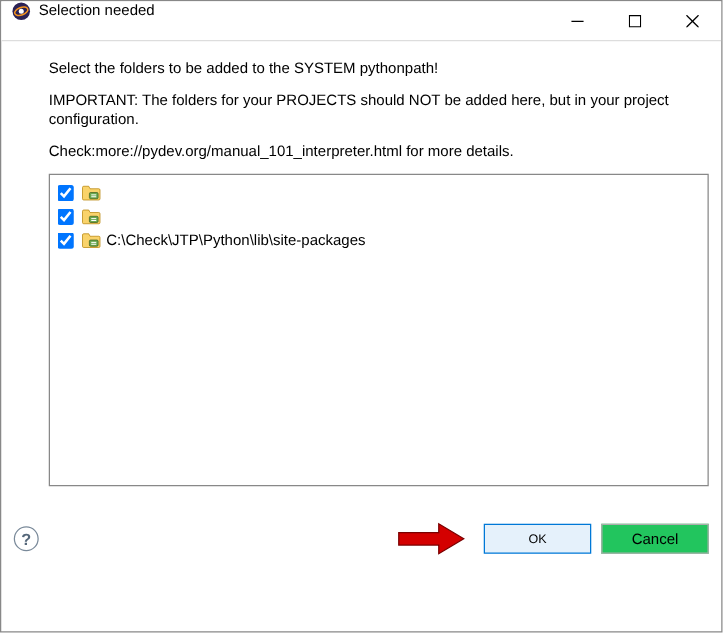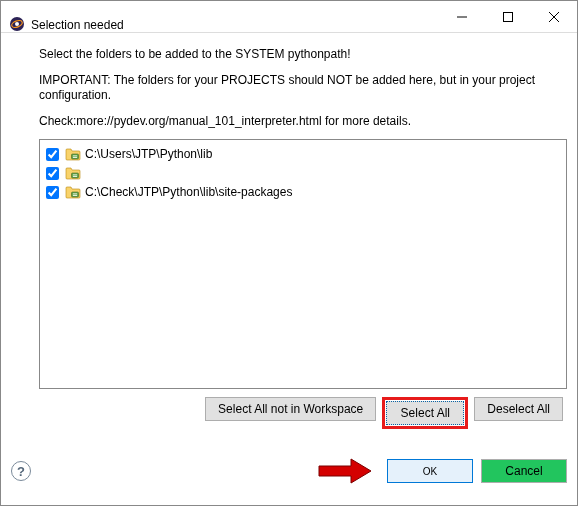--- a/index.html
+++ b/index.html
@@ -1,17 +1,17 @@
 <!DOCTYPE html>
 <html><head>
 <meta charset="utf-8">
 <style>
   * { box-sizing: border-box; font-family: "Segoe UI", Tahoma, sans-serif; }
   body { margin: 0; background: #fff; width: 578px; height: 506px; overflow: hidden; border: 1px solid #888; }
-  .titlebar { height: 32px; display: flex; align-items: flex-end; padding: 0 0 0 8px; background: #fff; border-bottom: 1px solid #ddd; }
+  .titlebar { height: 32px; display: flex; align-items: flex-start; padding: 0 0 0 8px; background: #fff; border-bottom: 1px solid #ddd; }
   .titlebar .eclipse-icon { width: 16px; height: 16px; margin-right: 6px; }
   .titlebar .title { font-size: 12px; flex: 1; color: #000; }
   .winbtn { width: 46px; height: 31px; display: flex; align-items: center; justify-content: center; color: #000; }
   .winbtn svg { stroke: #000; }
   .content { padding: 10px 10px 0 10px; font-size: 12px; color: #000; margin-left: 28px; }
   .msg { margin: 4px 0 10px 0; line-height: 1.3; }
   .listbox { border: 1px solid #888; height: 250px; background: #fff; padding: 4px 6px; overflow: auto; }
   .row { display: flex; align-items: center; height: 18px; margin: 1px 0; }
   .row input[type=checkbox] { margin: 0 6px 0 0; width: 13px; height: 13px; }
   .folder-icon { width: 16px; height: 14px; margin-right: 4px; flex-shrink: 0; }
@@ -63,21 +63,20 @@
 
   <div class="listbox" id="listbox">
       <div class="row">
         <input type="checkbox" checked="" style="">
         <svg class="folder-icon" viewBox="0 0 16 14">
           <path d="M1 3 L1 12 Q1 13 2 13 L14 13 Q15 13 15 12 L15 5 Q15 4 14 4 L7 4 L6 2 L2 2 Q1 2 1 3 Z" fill="#f9d36b" stroke="#b8860b" stroke-width="0.6"></path>
           <rect x="6.5" y="7" width="7" height="5" rx="1" fill="#6aa84f" stroke="#2d5016" stroke-width="0.5"></rect>
           <rect x="8" y="8.5" width="4" height="0.8" fill="#fff"></rect>
           <rect x="8" y="10" width="4" height="0.8" fill="#fff"></rect>
         </svg>
-        <span class="row-label">C:\Users\JTP\Python\lib</span>
       </div>
       <div class="row">
         <input type="checkbox" checked="" style="">
         <svg class="folder-icon" viewBox="0 0 16 14">
           <path d="M1 3 L1 12 Q1 13 2 13 L14 13 Q15 13 15 12 L15 5 Q15 4 14 4 L7 4 L6 2 L2 2 Q1 2 1 3 Z" fill="#f9d36b" stroke="#b8860b" stroke-width="0.6"></path>
           <rect x="6.5" y="7" width="7" height="5" rx="1" fill="#6aa84f" stroke="#2d5016" stroke-width="0.5"></rect>
           <rect x="8" y="8.5" width="4" height="0.8" fill="#fff"></rect>
           <rect x="8" y="10" width="4" height="0.8" fill="#fff"></rect>
         </svg>
       </div>
@@ -86,27 +85,20 @@
         <svg class="folder-icon" viewBox="0 0 16 14">
           <path d="M1 3 L1 12 Q1 13 2 13 L14 13 Q15 13 15 12 L15 5 Q15 4 14 4 L7 4 L6 2 L2 2 Q1 2 1 3 Z" fill="#f9d36b" stroke="#b8860b" stroke-width="0.6"></path>
           <rect x="6.5" y="7" width="7" height="5" rx="1" fill="#6aa84f" stroke="#2d5016" stroke-width="0.5"></rect>
           <rect x="8" y="8.5" width="4" height="0.8" fill="#fff"></rect>
           <rect x="8" y="10" width="4" height="0.8" fill="#fff"></rect>
         </svg>
         <span class="row-label">C:\Check\JTP\Python\lib\site-packages</span>
       </div>
     </div>
 
-  <div class="btnrow">
-    <div class="btn wide">Select All not in Workspace</div>
-    <div class="highlight-red">
-      <div class="btn">Select All</div>
-    </div>
-    <div class="btn">Deselect All</div>
-  </div>
 </div>
 
 <div class="lowerrow">
   <div class="help">?</div>
   <div class="spacer"></div>
   <svg class="arrow" width="56" height="28" viewBox="0 0 56 28">
     <polygon points="2,9 34,9 34,2 54,14 34,26 34,19 2,19" fill="#d40000" stroke="#7a0000" stroke-width="1"></polygon>
   </svg>
   <div class="okbtn">OK</div>
   <div class="cancelbtn">Cancel</div>

